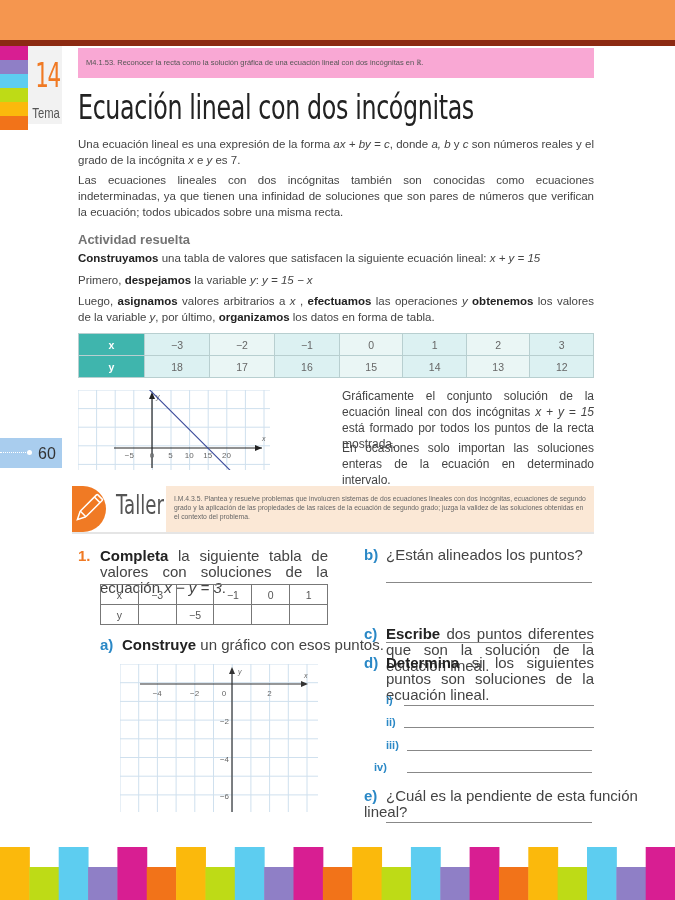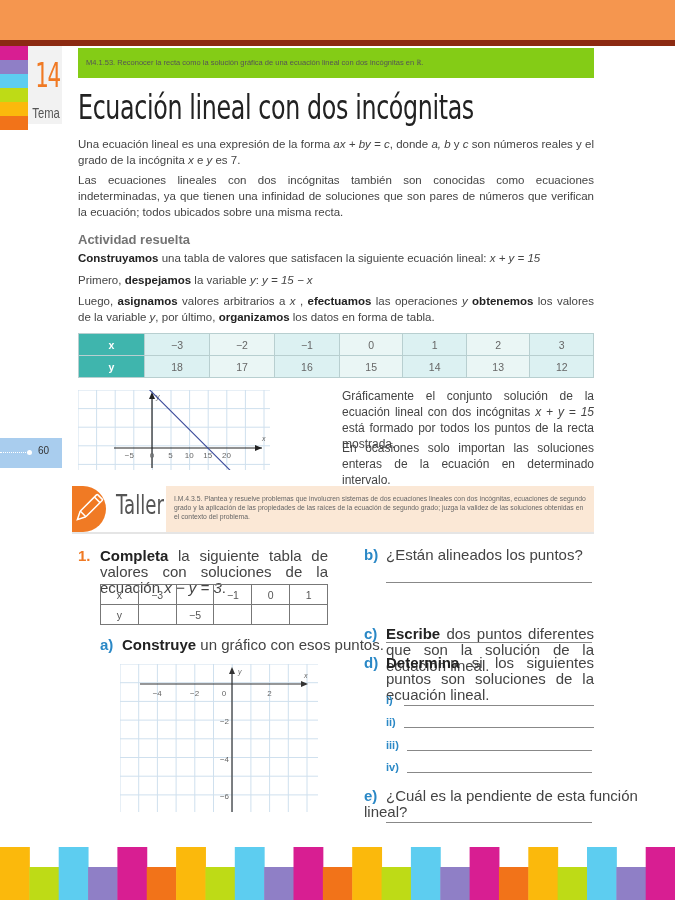--- a/index.html
+++ b/index.html
@@ -9,21 +9,21 @@
   .top-band { position: absolute; left: 0; top: 0; width: 675px; height: 40px; background: #f5964f; }
   .top-rule { position: absolute; left: 0; top: 40px; width: 675px; height: 6px; background: #8c2a12; }
 
   .side-stripes { position: absolute; left: 0; top: 46px; width: 28px; }
   .side-stripes div { height: 14px; }
 
   .tema-box { position: absolute; left: 28px; top: 46px; width: 34px; height: 78px; background: #f2f2f2; }
   .tema-num { position: absolute; left: 30px; top: 58px; width: 30px; text-align: center; font-family: "DejaVu Sans", sans-serif; font-size: 33px; line-height: 36px; color: #f07a24; transform: scaleX(0.65); transform-origin: center; letter-spacing: -2px; }
   .tema-label { position: absolute; left: 28px; top: 104px; width: 34px; text-align: center; font-size: 15px; color: #555; transform: scaleX(0.75); }
 
-  .standard-bar { position: absolute; left: 78px; top: 48px; width: 516px; height: 30px; background: #84cc16; font-size: 7.5px; line-height: 30px; padding-left: 8px; color: #555; }
+  .standard-bar { position: absolute; left: 78px; top: 48px; width: 516px; height: 30px; background: #f9a8d4; font-size: 7.5px; line-height: 30px; padding-left: 8px; color: #555; }
 
   .page-title { position: absolute; left: 78px; top: 88px; font-family: "DejaVu Sans", sans-serif; font-size: 33px; color: #222; transform: scaleX(0.72); transform-origin: left; white-space: nowrap; letter-spacing: -0.5px; }
 
   .body-text { position: absolute; left: 78px; width: 516px; font-size: 11.5px; line-height: 16px; color: #444; text-align: justify; }
   .body-text b, .q b { color: #222; font-weight: bold; }
   .body-text i, .q i { font-style: italic; }
 
   .activity-heading { position: absolute; left: 78px; top: 232px; font-size: 13px; font-weight: bold; color: #737373; }
 
   table.values { position: absolute; left: 78px; top: 333px; width: 516px; border-collapse: collapse; font-size: 10.5px; }
@@ -31,21 +31,21 @@
   table.values td.head { background: #3fb5ad; color: #fff; font-weight: bold; width: 66px; }
   table.values td.c1 { background: #dcf1f2; }
   table.values td.c2 { background: #eaf6f5; }
 
   .graph1 { position: absolute; left: 78px; top: 390px; }
   .graph-text { position: absolute; left: 342px; width: 252px; font-size: 12px; line-height: 16px; color: #444; text-align: justify; }
 
   .page-tab { position: absolute; left: 0; top: 438px; width: 62px; height: 30px; background: #a9cdee; }
   .page-tab .dots { position: absolute; left: 0; top: 14px; width: 28px; border-top: 1px dotted #fff; }
   .page-tab .dot { position: absolute; left: 27px; top: 12px; width: 5px; height: 5px; border-radius: 50%; background: #fff; }
-  .page-num { position: absolute; left: 38px; top: 7px; font-size: 10px; color: #333; }
+  .page-num { position: absolute; left: 38px; top: 7px; font-size: 16px; color: #333; }
 
   .taller-icon { position: absolute; left: 72px; top: 486px; width: 34px; height: 46px; background: #f07a24; border-radius: 0 23px 23px 0; }
   .taller-label { position: absolute; left: 116px; top: 490px; font-family: "DejaVu Sans", sans-serif; font-size: 26px; color: #555; transform: scaleX(0.7); transform-origin: left; }
   .taller-box { position: absolute; left: 166px; top: 486px; width: 428px; height: 46px; background: #fbe8d6; font-size: 6.8px; line-height: 9px; color: #666; padding: 8px 6px 0 8px; }
   .taller-shadow { position: absolute; left: 72px; top: 532px; width: 522px; height: 2px; background: #e5e5e5; }
 
   .q { position: absolute; font-size: 15px; line-height: 16px; color: #444; }
   .q .num { color: #f07a24; font-weight: bold; }
   .q .letter { color: #2a88c6; font-weight: bold; }
 
@@ -237,21 +237,21 @@
 <div class="answer-line" style="left:386px; top:642px; width:206px;"></div>
 
 <p class="q" style="left:364px; top:655px; width:230px; padding-left:22px; text-indent:-22px; text-align:justify;"><span class="letter" style="display:inline-block;width:22px;text-indent:0">d)</span><b>Determina</b><span> si los siguientes puntos son soluciones de la ecuación lineal.</span></p>
 
 <span class="roman" style="left:386px; top:694px;">i)</span>
 <div class="answer-line" style="left:404px; top:705px; width:190px;"></div>
 <span class="roman" style="left:386px; top:716px;">ii)</span>
 <div class="answer-line" style="left:404px; top:727px; width:190px;"></div>
 <span class="roman" style="left:386px; top:739px;">iii)</span>
 <div class="answer-line" style="left:407px; top:750px; width:185px;"></div>
-<span class="roman" style="left:386px; top:761px;text-align:right;">iv)</span>
+<span class="roman" style="left:374px; top:761px;text-align:right;">iv)</span>
 <div class="answer-line" style="left:407px; top:772px; width:185px;"></div>
 
 <p class="q" style="left:364px; top:788px;"><span class="letter" style="display:inline-block;width:22px">e)</span><span>¿Cuál es la pendiente de esta función lineal?</span></p>
 <div class="answer-line" style="left:386px; top:822px; width:206px;"></div>
 
 <svg class="bottom-bars" id="bottomBars" width="675" height="53">
     <rect x="0" y="0" width="29.85" height="53" fill="#fbb90c"></rect>
     <rect x="29.35" y="20" width="29.85" height="33" fill="#bedb16"></rect>
     <rect x="58.7" y="0" width="29.85" height="53" fill="#5dcdf0"></rect>
     <rect x="88.05000000000001" y="20" width="29.85" height="33" fill="#8f7fc6"></rect>

